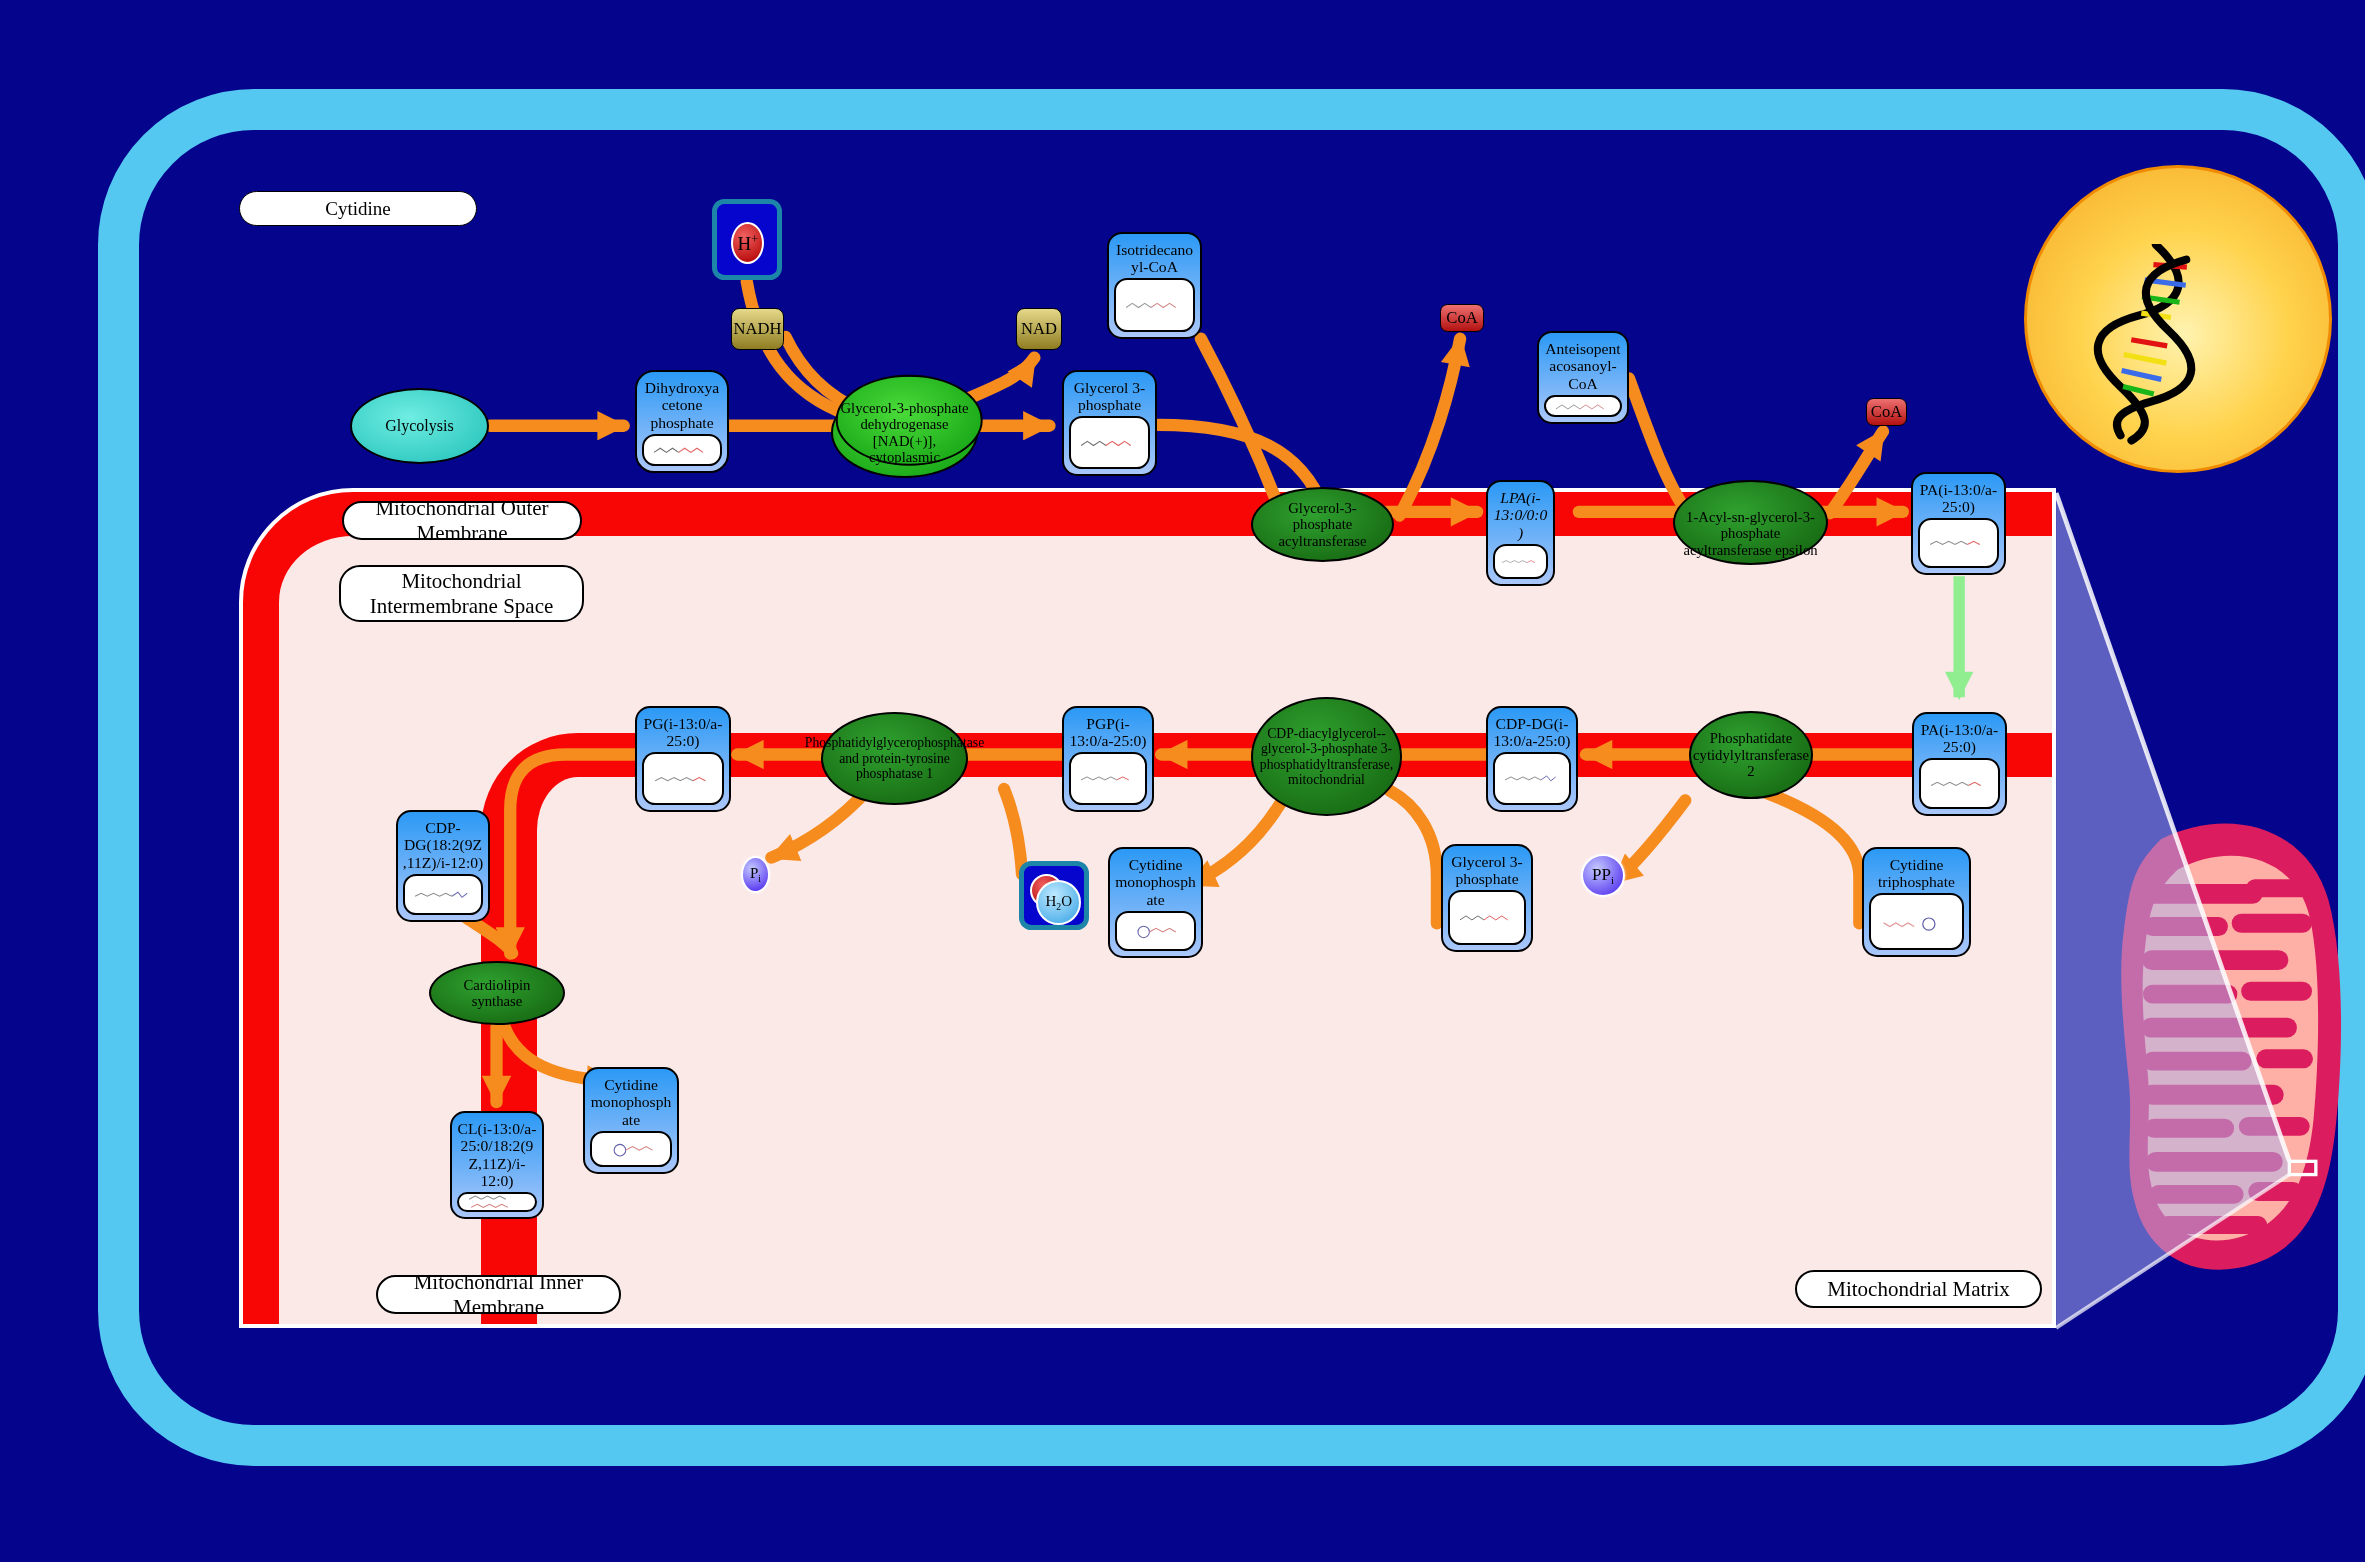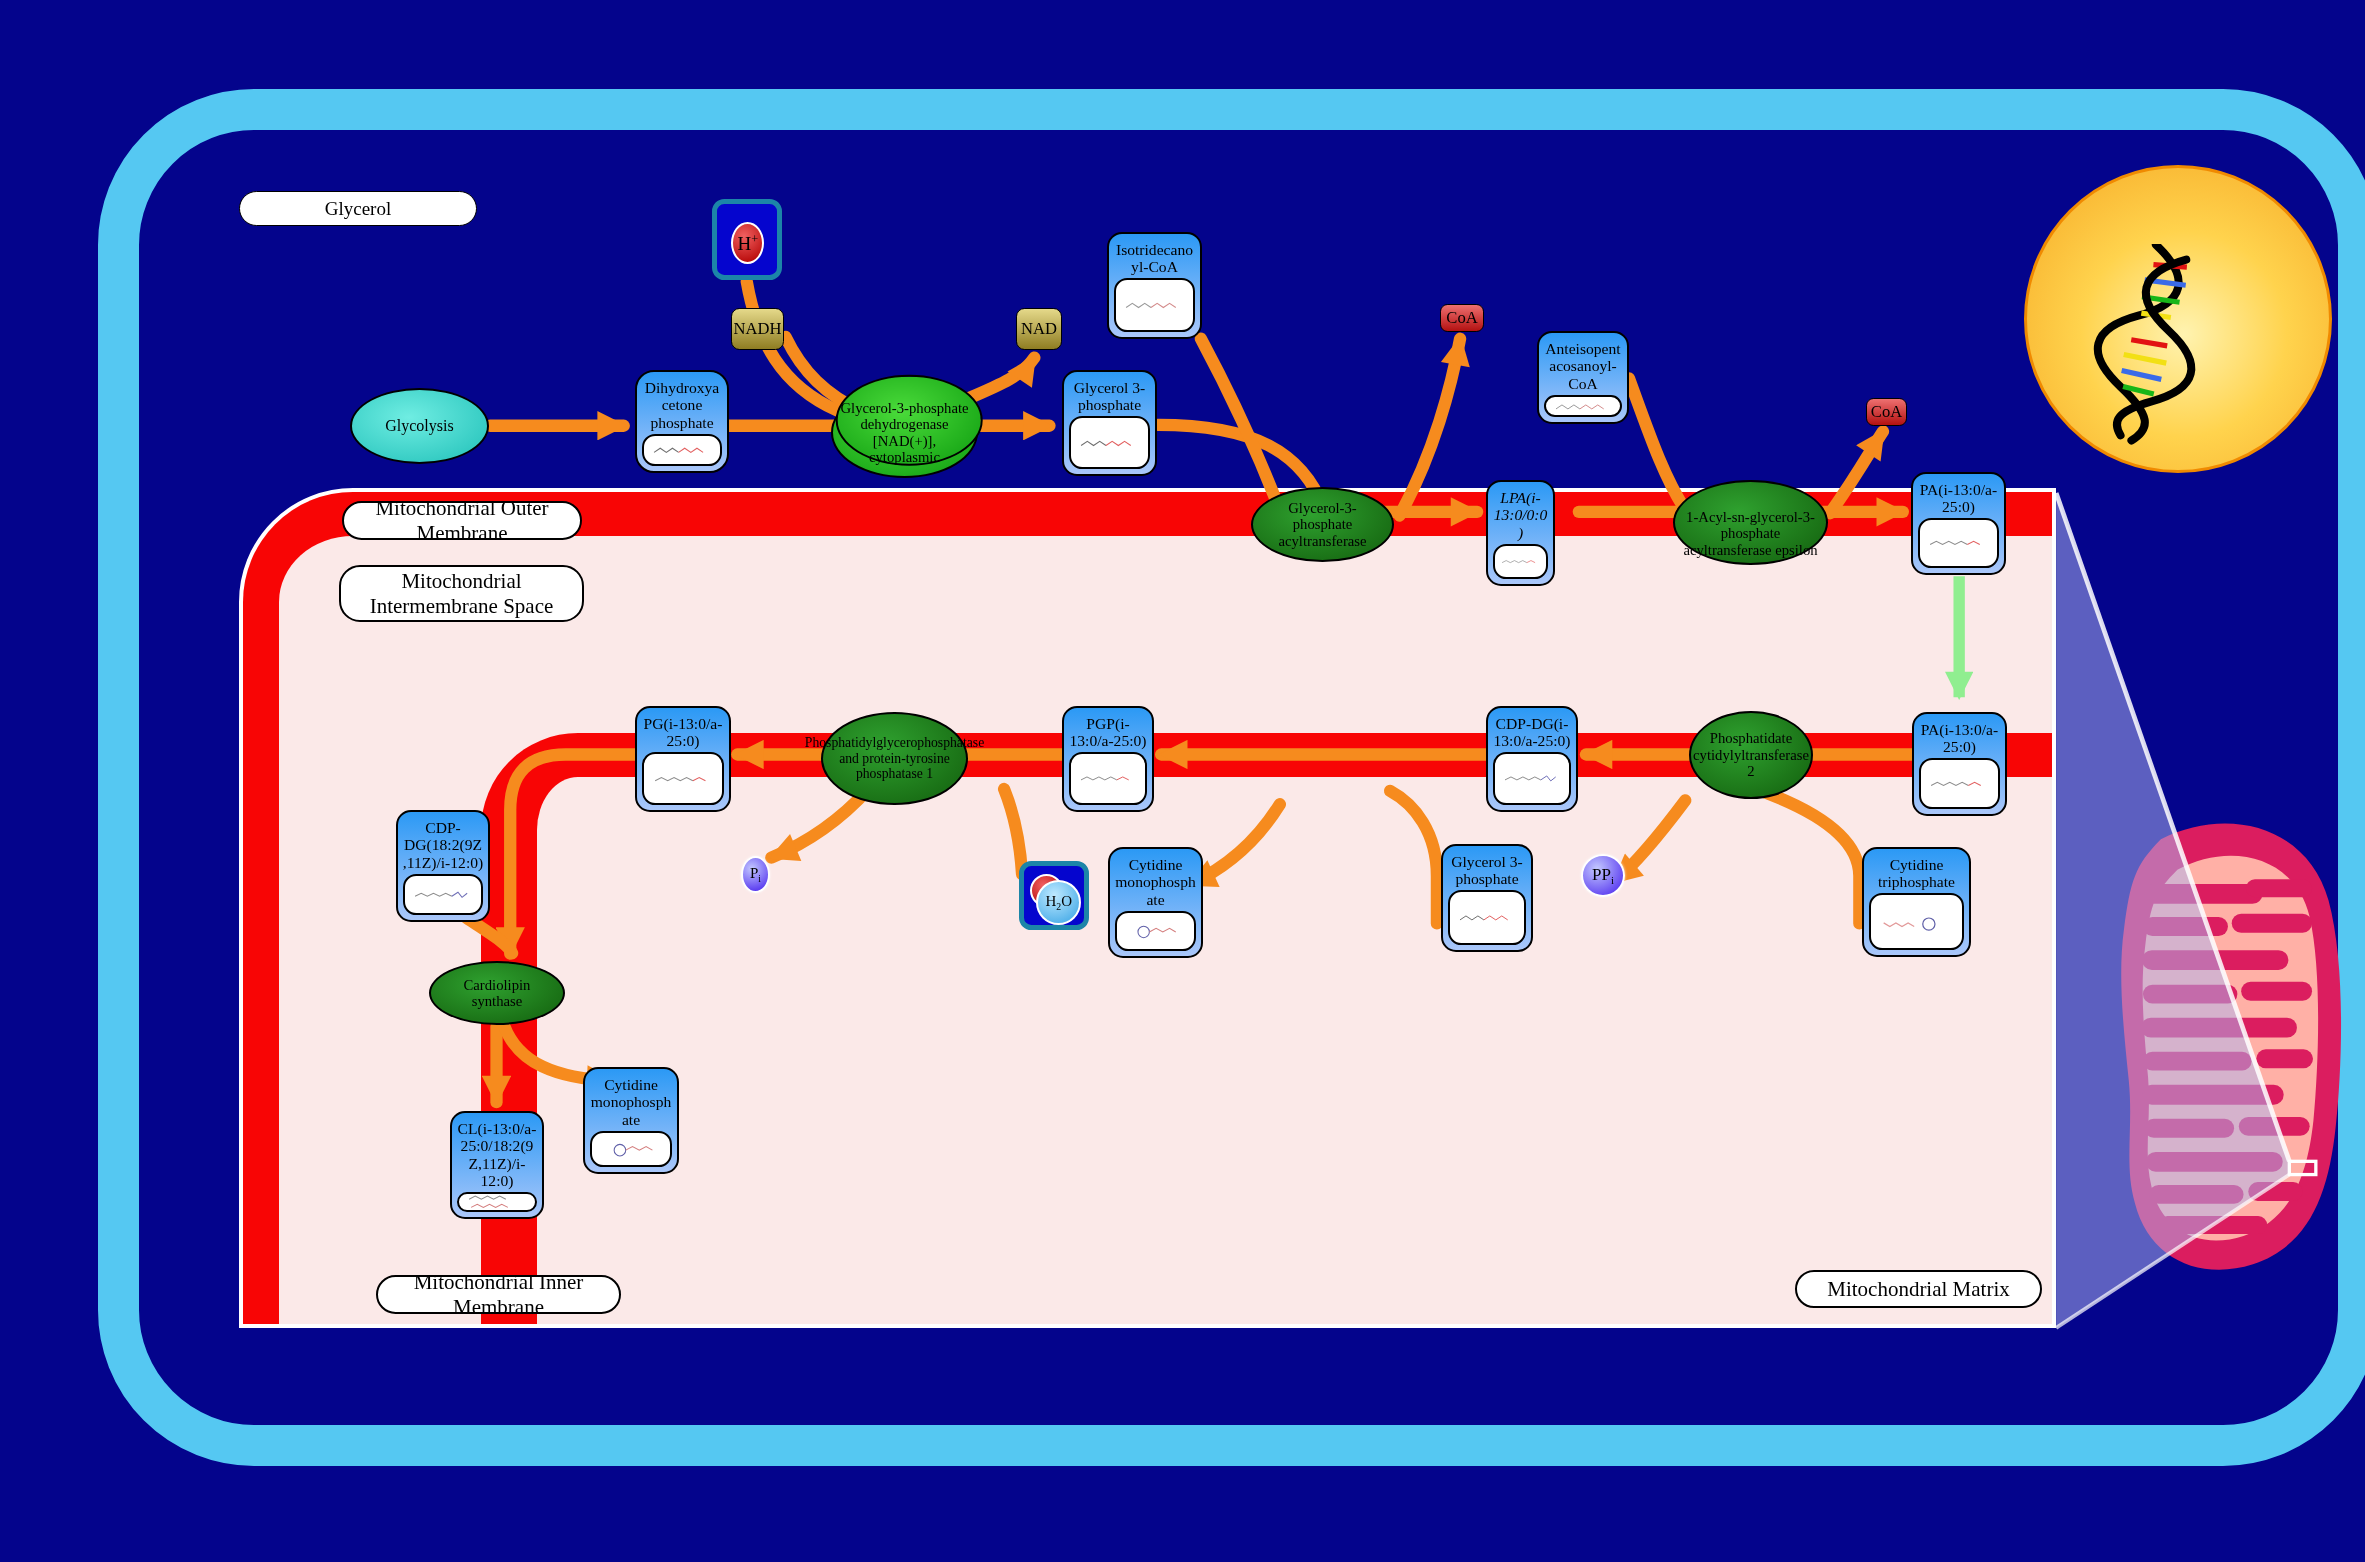--- a/index.html
+++ b/index.html
@@ -136,21 +136,21 @@
       <path d="M 2122 1668 C 2145 1725 2156 1785 2160 1848"></path>
       <path d="M 2705 1700 C 2648 1792 2575 1842 2514 1870" marker-end="url(#oa)"></path>
       <path d="M 3037 1952 L 3037 1852 C 3037 1760 2990 1700 2938 1672"></path>
       <path d="M 3562 1692 C 3500 1775 3452 1830 3412 1864" marker-end="url(#oa)"></path>
       <path d="M 3930 1952 L 3930 1852 C 3930 1760 3805 1700 3700 1664"></path>
     </g>
     <path d="M 4141 1218 L 4141 1474" stroke="#90EE90" stroke-width="24" fill="none" marker-end="url(#ga)"></path>
   </svg>
 
   <div class="abs region-label" style="left:239px;top:191px;width:238px;height:35px;font-size:19px;border-width:1.9px;">
-      <span>Glycerol</span>
+      <span>Cytidine</span>
     </div>
   <div class="abs region-label" style="left:342px;top:501px;width:240px;height:39px;">
       <span>Mitochondrial Outer Membrane</span>
     </div>
   <div class="abs region-label" style="left:339px;top:565px;width:245px;height:57px;">
       <span>Mitochondrial Intermembrane Space</span>
     </div>
   <div class="abs region-label" style="left:376px;top:1275px;width:245px;height:39px;">
       <span>Mitochondrial Inner Membrane</span>
     </div>
@@ -311,20 +311,23 @@
       <span>Glycerol-3-phosphate dehydrogenase [NAD(+)], cytoplasmic</span>
     </div>
   <div class="abs enzyme" style="left:1251px;top:487px;width:143px;height:75px;">
       <span>Glycerol-3-phosphate acyltransferase</span>
     </div>
   <div class="abs enzyme" style="left:1673px;top:480px;width:155px;height:85px;align-items:flex-end;">
       <span>1-Acyl-sn-glycerol-3-phosphate acyltransferase epsilon</span>
     </div>
   <div class="abs enzyme" style="left:1689px;top:711px;width:124px;height:88px;">
       <span>Phosphatidate cytidylyltransferase 2</span>
+    </div>
+  <div class="abs enzyme" style="left:1251px;top:697px;width:151px;height:119px;font-size:13.7px;">
+      <span>CDP-diacylglycerol--glycerol-3-phosphate 3-phosphatidyltransferase, mitochondrial</span>
     </div>
   <div class="abs enzyme" style="left:821px;top:712px;width:147px;height:93px;font-size:13.7px;text-align:center;">
       <span>Phosphatidylglycerophosphatase and protein-tyrosine phosphatase 1</span>
     </div>
   <div class="abs enzyme" style="left:429px;top:961px;width:136px;height:64px;">
       <span>Cardiolipin synthase</span>
     </div>
 
   <div class="abs nadbox" style="left:731px;top:308px;width:53px;height:42px;">
       <span>NADH</span>

